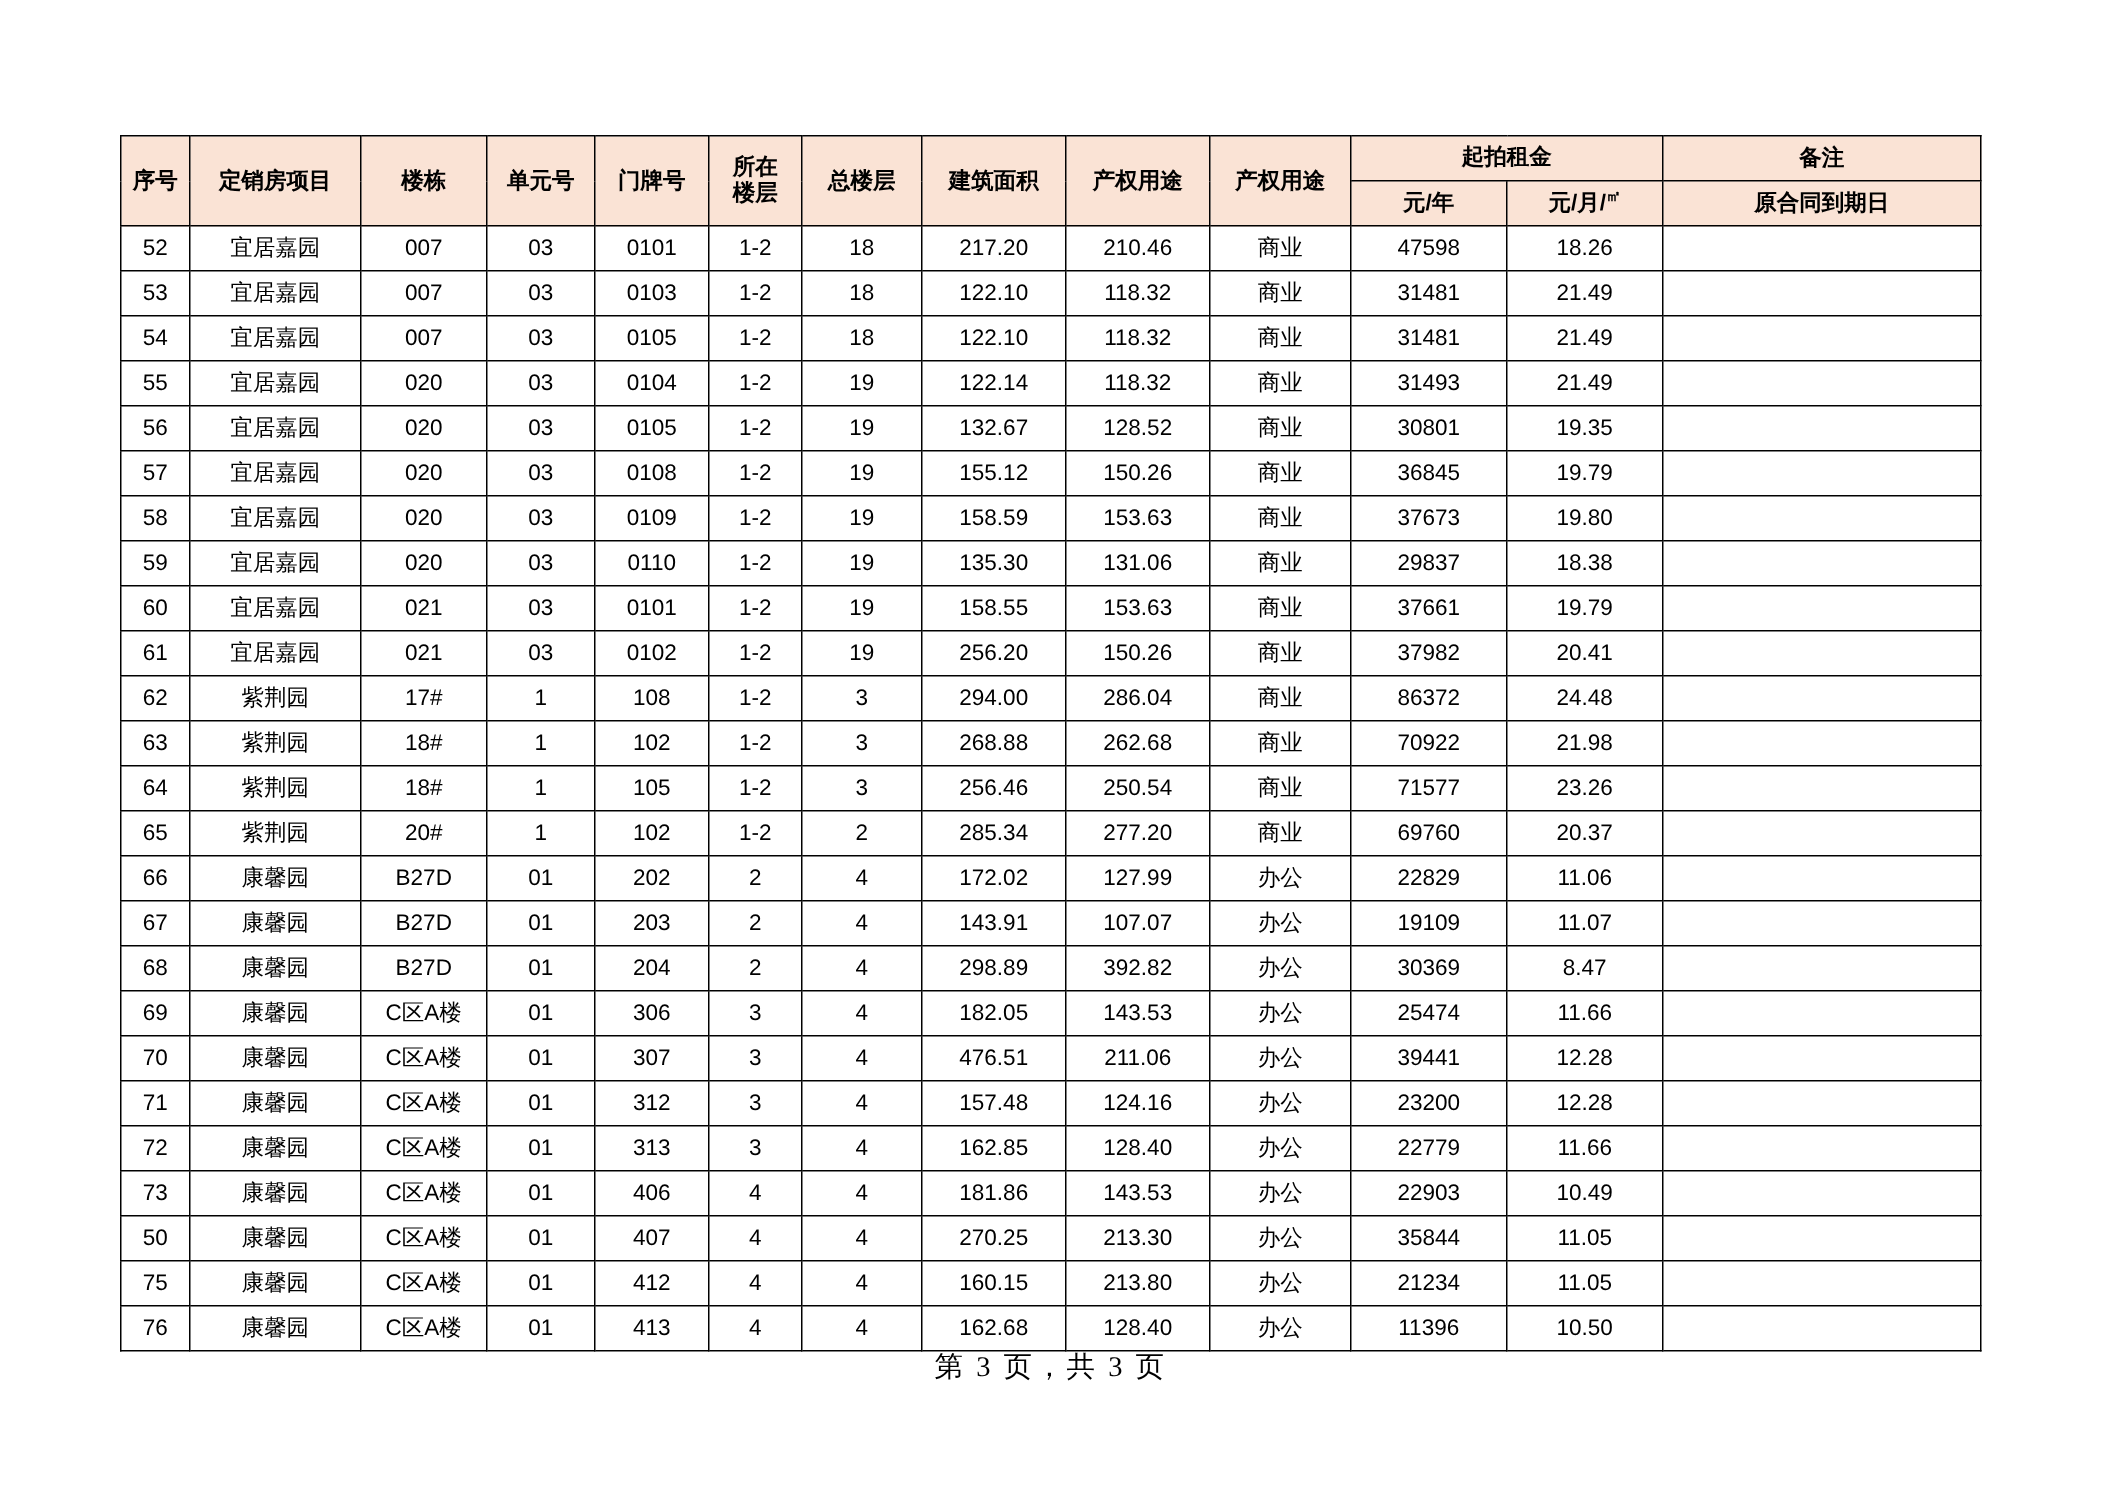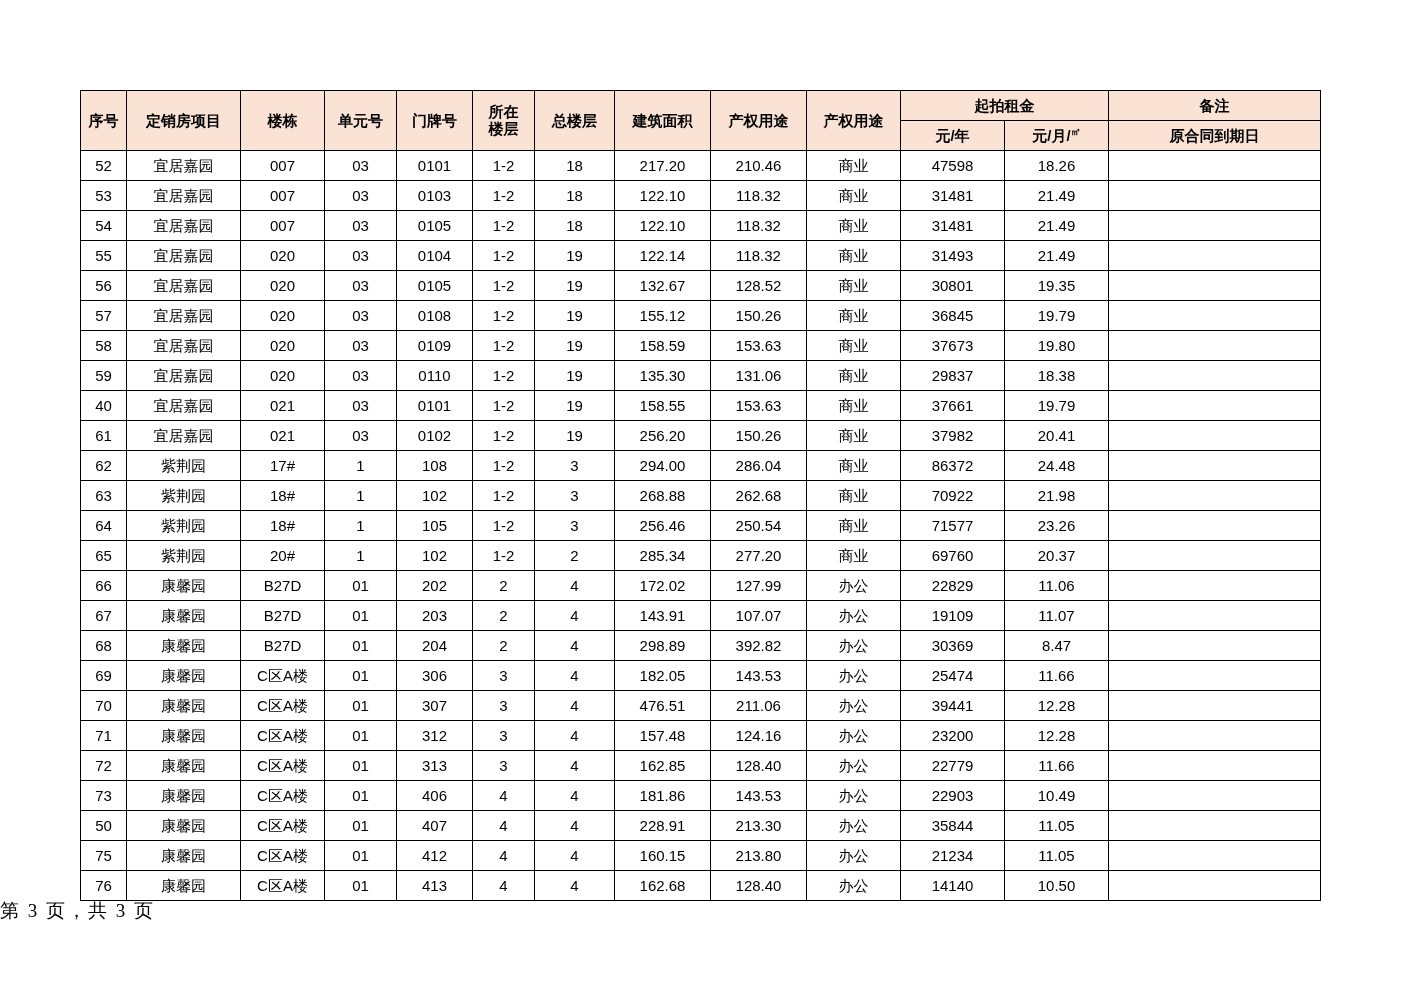--- a/index.html
+++ b/index.html
@@ -45,20 +45,21 @@
     font-size: 15px;
     line-height: 1.15;
   }
   table.rent-table thead th {
     background: #fae3d5;
     font-weight: bold;
     font-size: 15px;
   }
   .hdr-tall {
     height: 46px;
+    font-family: Liberation Serif, serif;
   }
   .two-line {
     line-height: 1.08;
   }
   
   col.c-seq      { width: 46px; }
   col.c-project  { width: 114px; }
   col.c-building { width: 84px; }
   col.c-unit     { width: 72px; }
   col.c-door     { width: 76px; }
@@ -68,21 +69,21 @@
   col.c-usearea  { width: 96px; }
   col.c-usage    { width: 94px; }
   col.c-rentyear { width: 104px; }
   col.c-rentmon  { width: 104px; }
   col.c-remark   { width: 212px; }
   .footer {
     position: absolute;
     left: 0;
     top: 898px;
     width: 1401px;
-    text-align: left;
+    text-align: center;
     font-family: "Liberation Serif", serif;
     font-size: 19px;
     letter-spacing: 2px;
   }
   .sup {
     font-size: 10px;
     vertical-align: super;
   }
 </style>
 </head>
@@ -248,21 +249,21 @@
             <td>1-2</td>
             <td>19</td>
             <td>135.30</td>
             <td>131.06</td>
             <td>商业</td>
             <td>29837</td>
             <td>18.38</td>
             <td></td>
           </tr>
           <tr>
-            <td>40</td>
+            <td>60</td>
             <td>宜居嘉园</td>
             <td>021</td>
             <td>03</td>
             <td>0101</td>
             <td>1-2</td>
             <td>19</td>
             <td>158.55</td>
             <td>153.63</td>
             <td>商业</td>
             <td>37661</td>
@@ -465,21 +466,21 @@
             <td></td>
           </tr>
           <tr>
             <td>50</td>
             <td>康馨园</td>
             <td>C区A楼</td>
             <td>01</td>
             <td>407</td>
             <td>4</td>
             <td>4</td>
-            <td>228.91</td>
+            <td>270.25</td>
             <td>213.30</td>
             <td>办公</td>
             <td>35844</td>
             <td>11.05</td>
             <td></td>
           </tr>
           <tr>
             <td>75</td>
             <td>康馨园</td>
             <td>C区A楼</td>
@@ -498,21 +499,21 @@
             <td>76</td>
             <td>康馨园</td>
             <td>C区A楼</td>
             <td>01</td>
             <td>413</td>
             <td>4</td>
             <td>4</td>
             <td>162.68</td>
             <td>128.40</td>
             <td>办公</td>
-            <td>14140</td>
+            <td>11396</td>
             <td>10.50</td>
             <td></td>
           </tr>
         </tbody>
     </table>
   </div>
 
   <div class="footer">第 3 页，共 3 页</div>
 
 </div>

